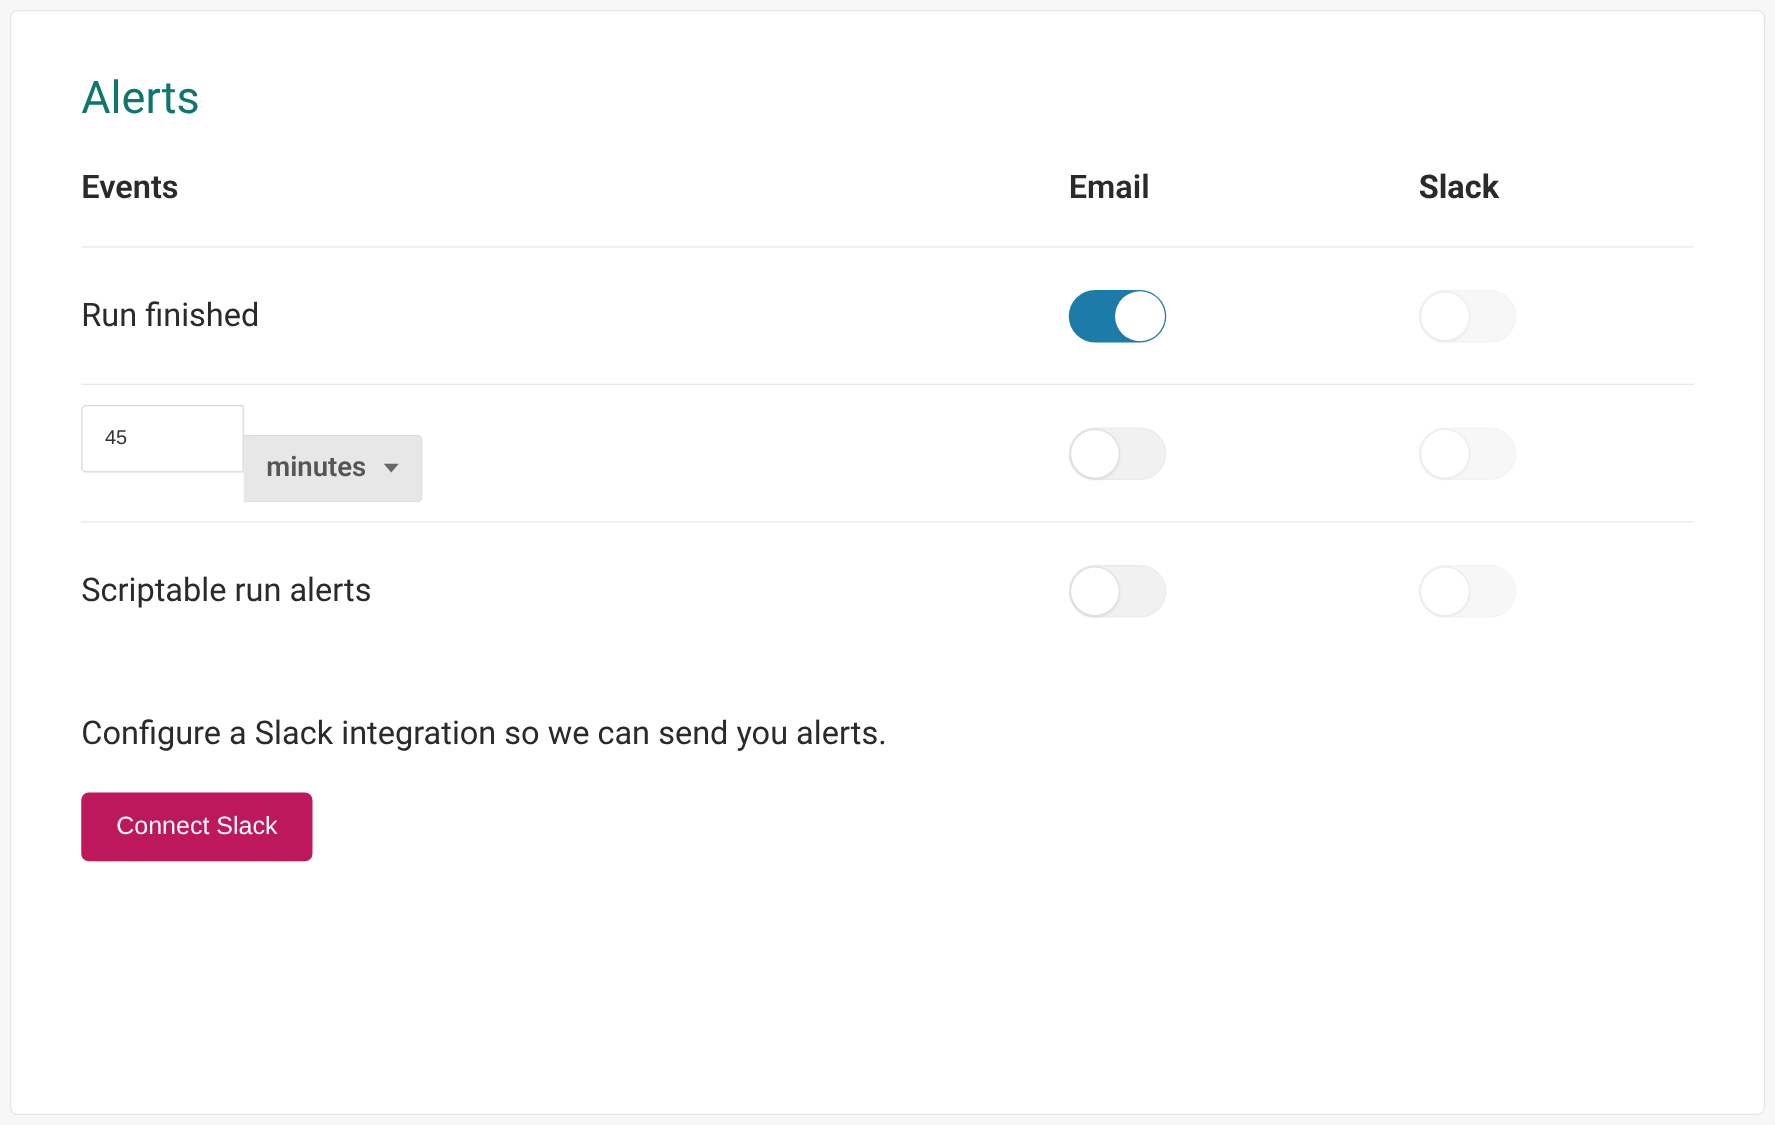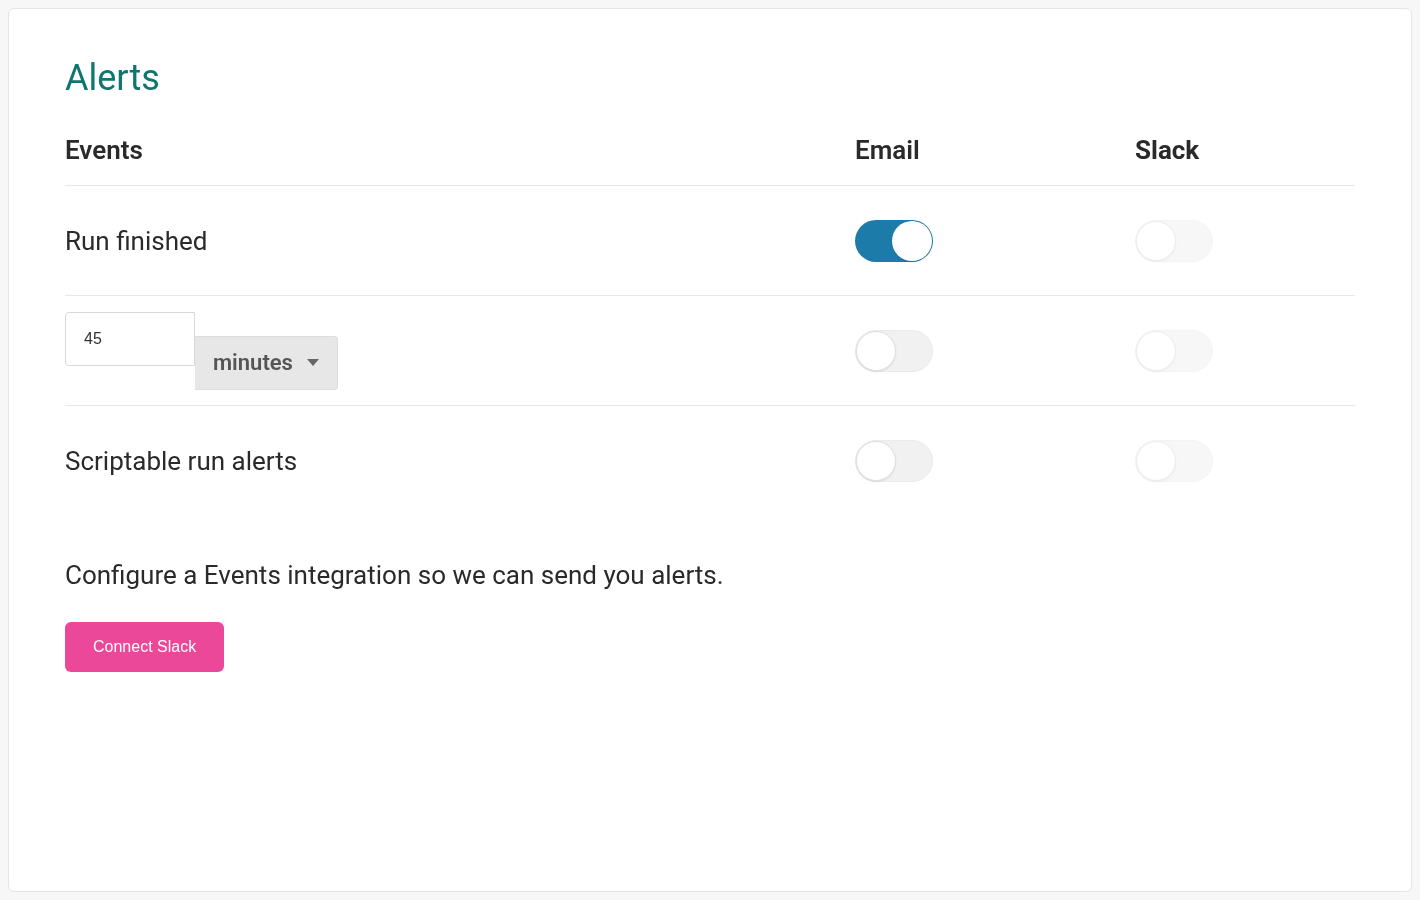--- a/index.html
+++ b/index.html
@@ -33,21 +33,21 @@
       font-weight: 400;
       color: #2a2a2a;
       margin-bottom: 44px;
     }
     .table {
       width: 100%;
     }
     .header-row {
       display: flex;
       align-items: flex-end;
-      padding-bottom: 20px;
+      padding-bottom: 32px;
       border-bottom: 1px solid #e8e8e8;
     }
     .col-events {
       flex: 1;
       font-size: 26px;
       font-weight: 600;
       color: #2a2a2a;
     }
     .col-email {
       width: 280px;
@@ -160,26 +160,26 @@
       border-top: 7px solid #666666;
     }
     .footer-text {
       font-size: 26px;
       font-weight: 400;
       color: #2a2a2a;
       margin-top: 44px;
       margin-bottom: 32px;
     }
     .connect-button {
-      background: #ec4899;
+      background: #be185d;
       color: #ffffff;
       border: none;
       border-radius: 6px;
       padding: 16px 28px;
-      font-size: 16px;
+      font-size: 20px;
       font-weight: 400;
       cursor: pointer;
     }
     .input-group {
       display: flex;
       align-items: stretch;
     }
   </style>
 </head>
 <body>
@@ -238,15 +238,15 @@
         </div>
       </div>
       <div class="toggle-cell-slack">
         <div class="toggle off disabled">
           <div class="toggle-knob"></div>
         </div>
       </div>
     </div>
   </div>
 
-  <p class="footer-text">Configure a Events integration so we can send you alerts.</p>
+  <p class="footer-text">Configure a Slack integration so we can send you alerts.</p>
   <button class="connect-button">Connect Slack</button>
 </div>
 
 </body></html>

